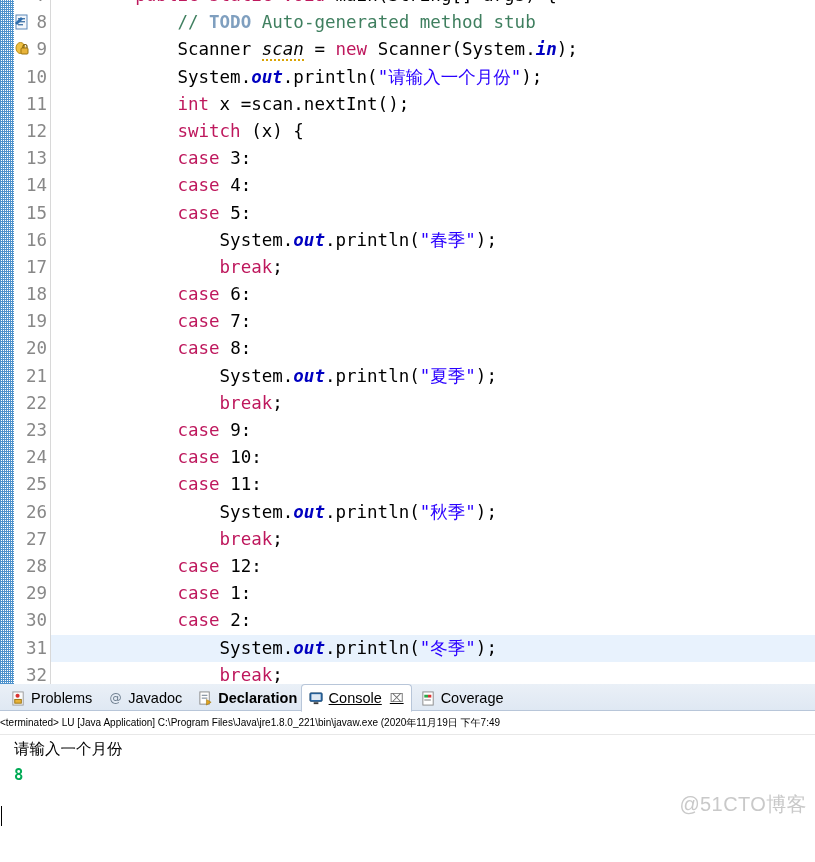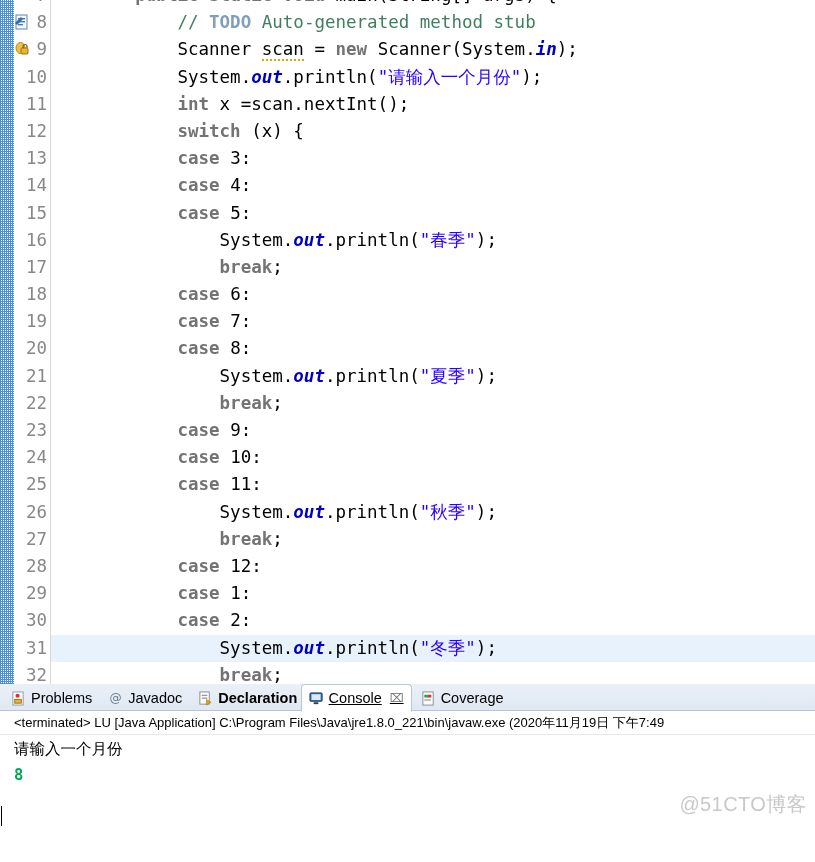--- a/index.html
+++ b/index.html
@@ -93,29 +93,30 @@
     font-family: "DejaVu Sans Mono", "Liberation Mono", monospace;
     font-size: 17.5px;
     color: #888888;
     box-sizing: border-box;
   }
 
   
   .rows { position: absolute; left: 0; top: -18px; width: 100%; }
 
   
-  .kw   { color: #737373; font-weight: bold; }
+  .kw   { color: #be185d; font-weight: normal; }
   .cmt  { color: #3f7f5f; }
   .todo { color: #7f9fbf; font-weight: bold; }
   .str  { color: #2a00ff; }
   .fld  { color: #0000c0; font-weight: bold; font-style: italic; }
   .plain{ color: #000000; }
   .warnvar {
     color: #000000;
     border-bottom: 2px dotted #d9a404;
+    font-style: italic;
   }
 
   
   .g-icon {
     position: absolute;
     left: 0px;
     width: 16px;
     height: 16px;
   }
 
@@ -220,24 +221,24 @@
     font-size: 12px;
     color: #707070;
     margin-left: 3px;
   }
 
   .console-head {
     position: absolute;
     left: 0; top: 27px;
     width: 815px;
     height: 24px;
-    font-size: 13px;
+    font-size: 10px;
     line-height: 24px;
     color: #000000;
-    padding-left: 14px;
+    padding-left: 0;
     white-space: nowrap;
     overflow: hidden;
     box-sizing: border-box;
     border-bottom: 1px solid #e8e8e8;
   }
 
   .console-out {
     position: absolute;
     left: 0; top: 52px;
     width: 815px;

